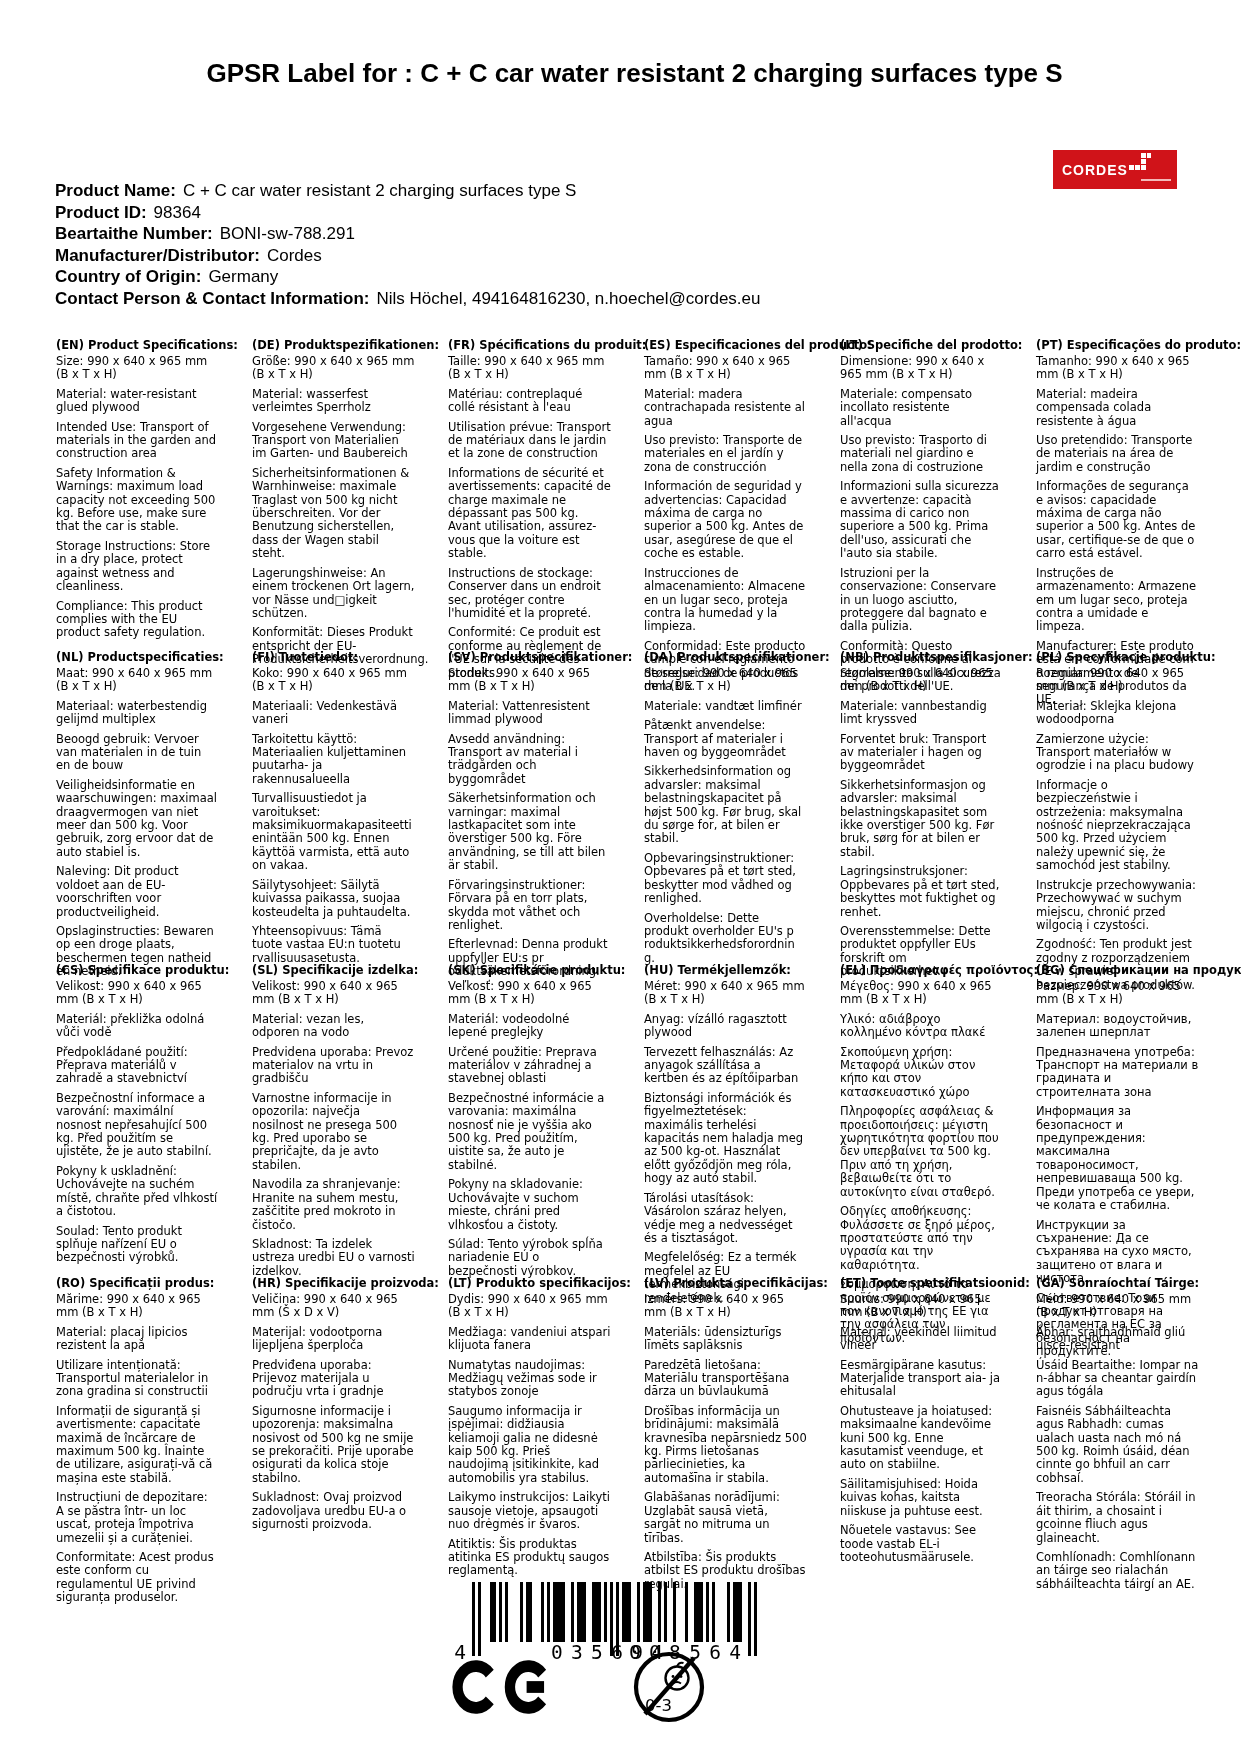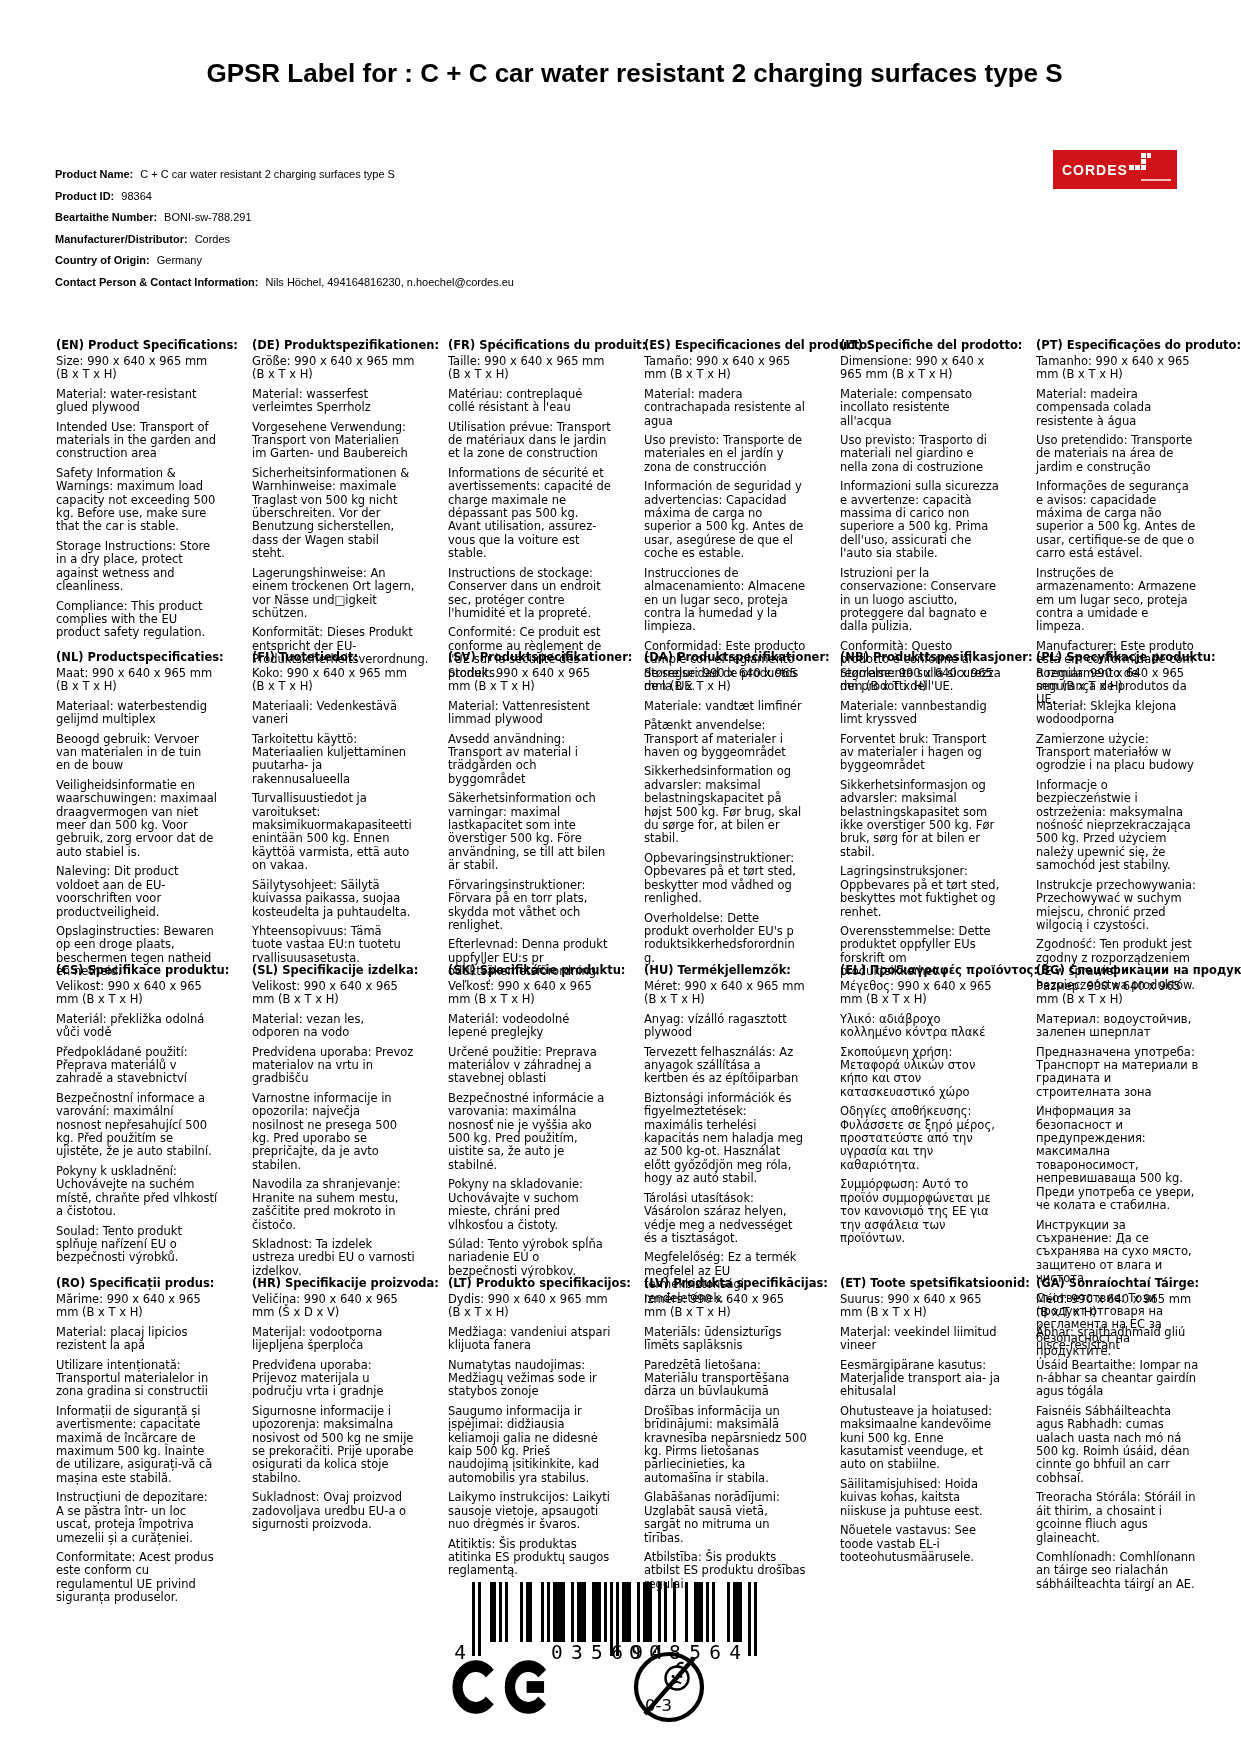--- a/index.html
+++ b/index.html
@@ -9,23 +9,23 @@
     font-family:"DejaVu Sans",sans-serif;
     padding-left:28px;
   }
   .title{
     position:absolute;top:56px;left:50%;transform:translateX(-50%);
     width:985px;text-align:center;
     font-family:"Liberation Sans",sans-serif;font-weight:bold;
     font-size:26px;line-height:35px;
   }
   .info{
-    position:absolute;left:55px;top:164px;
+    position:absolute;left:55px;top:180px;
     font-family:"Liberation Sans",sans-serif;
-    font-size:11px;line-height:21.6px;
+    font-size:17px;line-height:21.6px;
   }
   .info-row .lbl{font-weight:bold;}
   .info-row .val{margin-left:7px;}
   .logo{
     position:absolute;left:1053px;top:150px;width:124px;height:39px;
     background:#d01319;
   }
   .logo-text{
     position:absolute;left:9px;top:12px;color:#fff;font-weight:bold;
     font-family:"Liberation Sans",sans-serif;font-size:14px;letter-spacing:1px;
@@ -232,20 +232,21 @@
         <p class="lang-par">Tervezett felhasználás: Az anyagok szállítása a kertben és az építőiparban</p>
         <p class="lang-par">Biztonsági információk és figyelmeztetések: maximális terhelési kapacitás nem haladja meg az 500 kg-ot. Használat előtt győződjön meg róla, hogy az autó stabil.</p>
         <p class="lang-par">Tárolási utasítások: Vásárolon száraz helyen, védje meg a nedvességet és a tisztaságot.</p>
         <p class="lang-par">Megfelelőség: Ez a termék megfelel az EU termékbiztonsági rendeletének.</p>
       </div>
       <div class="lang-block">
         <div class="lang-heading">(EL) Προδιαγραφές προϊόντος:</div>
         <p class="lang-par">Μέγεθος: 990 x 640 x 965 mm (B x T x H)</p>
         <p class="lang-par">Υλικό: αδιάβροχο κολλημένο κόντρα πλακέ</p>
         <p class="lang-par">Σκοπούμενη χρήση: Μεταφορά υλικών στον κήπο και στον κατασκευαστικό χώρο</p>
+        <p class="lang-par">Πληροφορίες ασφάλειας &amp; προειδοποιήσεις: μέγιστη χωρητικότητα φορτίου που δεν υπερβαίνει τα 500 kg. Πριν από τη χρήση, βεβαιωθείτε ότι το αυτοκίνητο είναι σταθερό.</p>
         <p class="lang-par">Οδηγίες αποθήκευσης: Φυλάσσετε σε ξηρό μέρος, προστατεύστε από την υγρασία και την καθαριότητα.</p>
         <p class="lang-par">Συμμόρφωση: Αυτό το προϊόν συμμορφώνεται με τον κανονισμό της ΕΕ για την ασφάλεια των προϊόντων.</p>
       </div>
       <div class="lang-block">
         <div class="lang-heading">(BG) Спецификации на продукта:</div>
         <p class="lang-par">Размер: 990 x 640 x 965 mm (B x T x H)</p>
         <p class="lang-par">Материал: водоустойчив, залепен шперплат</p>
         <p class="lang-par">Предназначена употреба: Транспорт на материали в градината и строителната зона</p>
         <p class="lang-par">Информация за безопасност и предупреждения: максимална товароносимост, непревишаваща 500 kg. Преди употреба се увери, че колата е стабилна.</p>
         <p class="lang-par">Инструкции за съхранение: Да се съхранява на сухо място, защитено от влага и чистота.</p>

